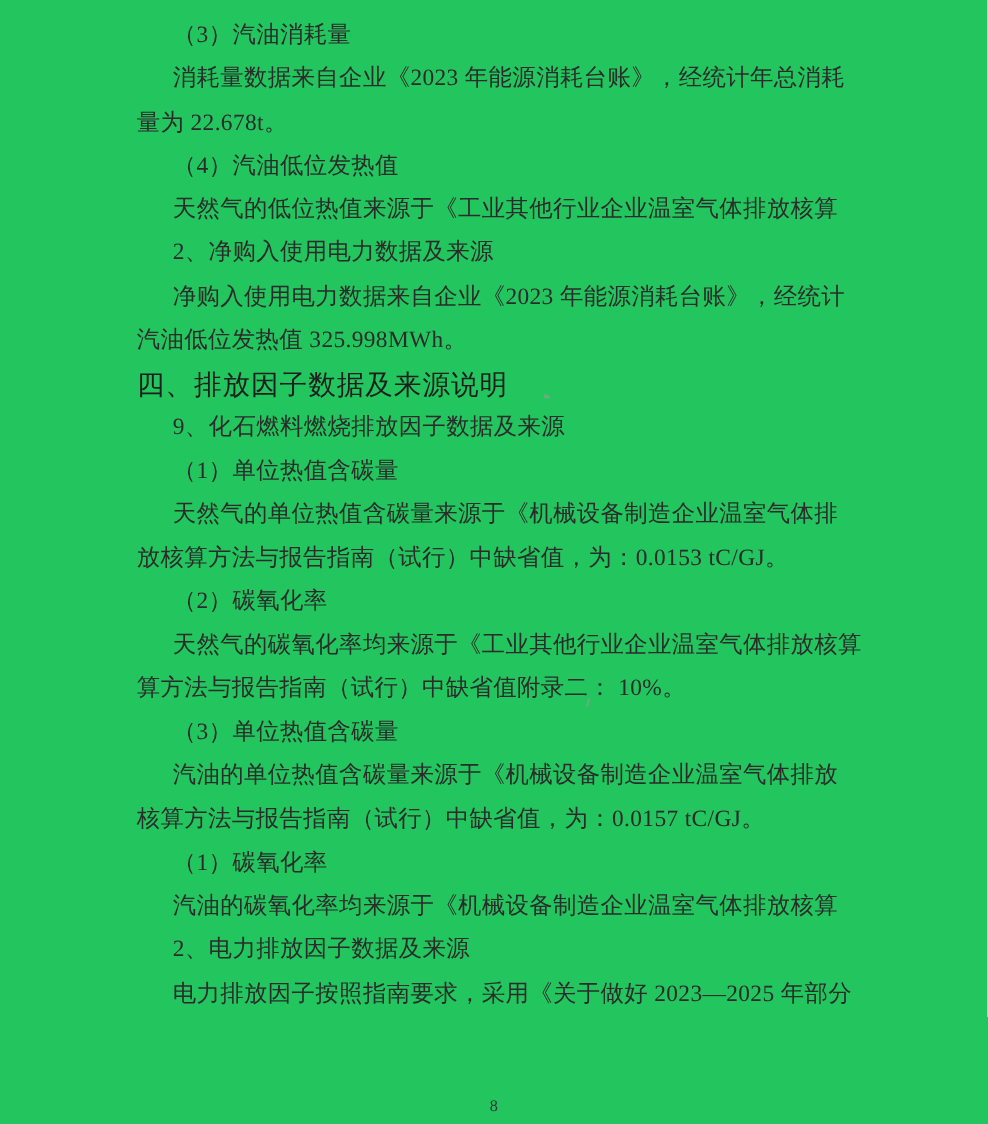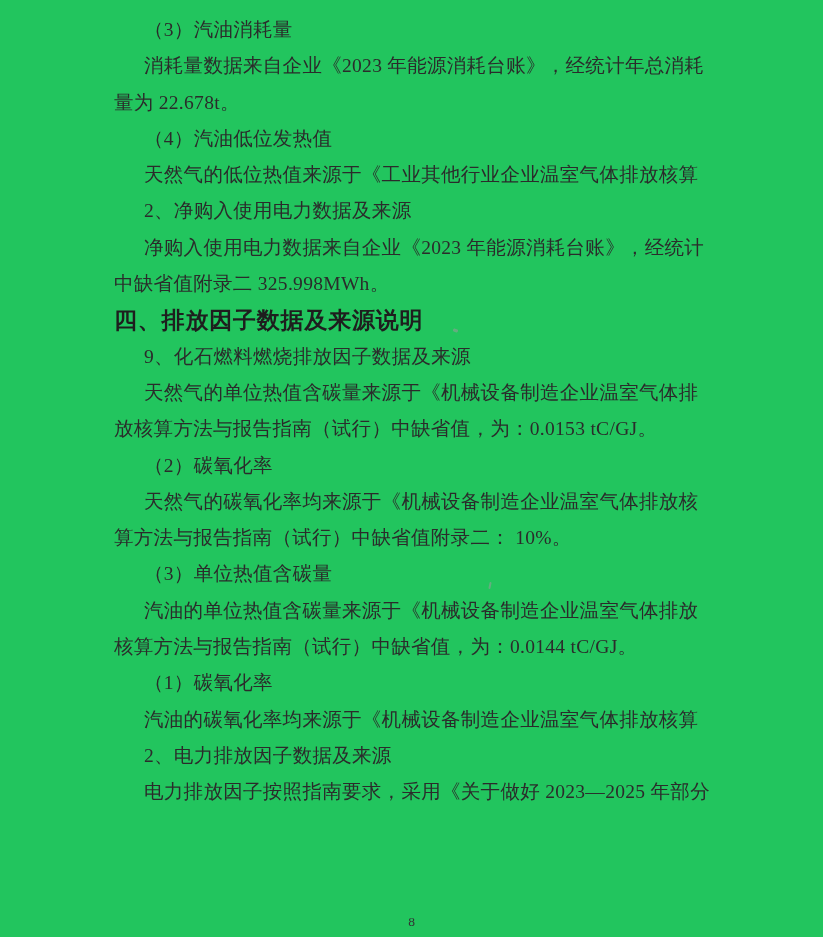--- a/index.html
+++ b/index.html
@@ -21,21 +21,21 @@
   .line {
     height: 36.3px;
     line-height: 36.3px;
     font-size: 19.5px;
     letter-spacing: 0.3px;
     white-space: nowrap;
   }
   .indent { padding-left: 30px; }
   .heading {
     font-family: "Liberation Sans", "DejaVu Sans", sans-serif;
-    font-weight: 700;
+    font-weight: 400;
     font-size: 23px;
     color: #1e1e1e;
     letter-spacing: 0.8px;
   }
   .footer {
     position: absolute;
     left: 0;
     right: 0;
     bottom: 7px;
     text-align: center;
@@ -57,31 +57,32 @@
 
 <div class="page">
   <div class="doc">
     <div class="line indent">（3）汽油消耗量</div>
     <div class="line indent">消耗量数据来自企业《2023 年能源消耗台账》，经统计年总消耗</div>
     <div class="line">量为 22.678t。</div>
     <div class="line indent">（4）汽油低位发热值</div>
     <div class="line indent">天然气的低位热值来源于《工业其他行业企业温室气体排放核算</div>
     <div class="line indent">2、净购入使用电力数据及来源</div>
     <div class="line indent">净购入使用电力数据来自企业《2023 年能源消耗台账》，经统计</div>
-    <div class="line">中缺省值附录二 325.998MWh。</div>
+    <div class="line">汽油低位发热值 325.998MWh。</div>
     <div class="line heading">四、排放因子数据及来源说明</div>
     <div class="line indent">9、化石燃料燃烧排放因子数据及来源</div>
+    <div class="line indent">（1）单位热值含碳量</div>
     <div class="line indent">天然气的单位热值含碳量来源于《机械设备制造企业温室气体排</div>
     <div class="line">放核算方法与报告指南（试行）中缺省值，为：0.0153 tC/GJ。</div>
     <div class="line indent">（2）碳氧化率</div>
-    <div class="line indent">天然气的碳氧化率均来源于《机械设备制造企业温室气体排放核</div>
+    <div class="line indent">天然气的碳氧化率均来源于《工业其他行业企业温室气体排放核算</div>
     <div class="line">算方法与报告指南（试行）中缺省值附录二： 10%。</div>
     <div class="line indent">（3）单位热值含碳量</div>
     <div class="line indent">汽油的单位热值含碳量来源于《机械设备制造企业温室气体排放</div>
-    <div class="line">核算方法与报告指南（试行）中缺省值，为：0.0144 tC/GJ。</div>
+    <div class="line">核算方法与报告指南（试行）中缺省值，为：0.0157 tC/GJ。</div>
     <div class="line indent">（1）碳氧化率</div>
     <div class="line indent">汽油的碳氧化率均来源于《机械设备制造企业温室气体排放核算</div>
     <div class="line indent">2、电力排放因子数据及来源</div>
     <div class="line indent">电力排放因子按照指南要求，采用《关于做好 2023—2025 年部分</div>
   </div>
 
   <div class="speck speck-1"></div>
   <div class="speck speck-2"></div>
 
   <div class="footer">8</div>

